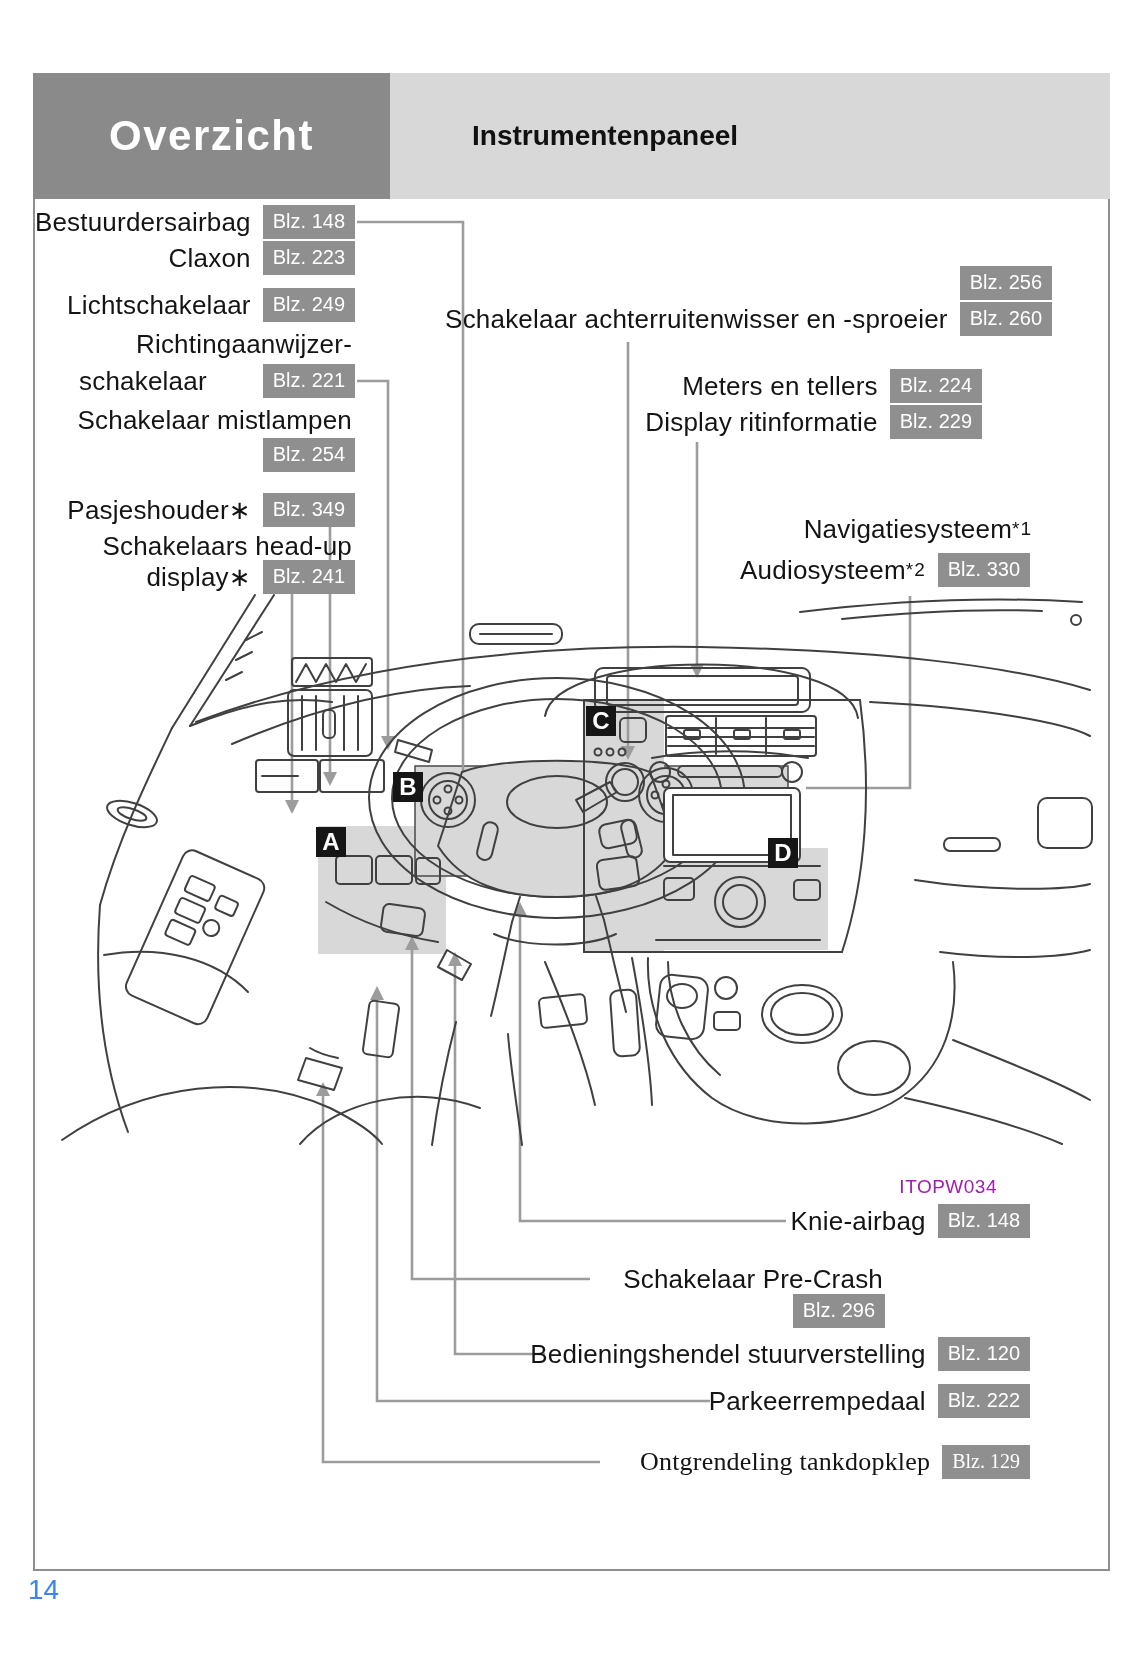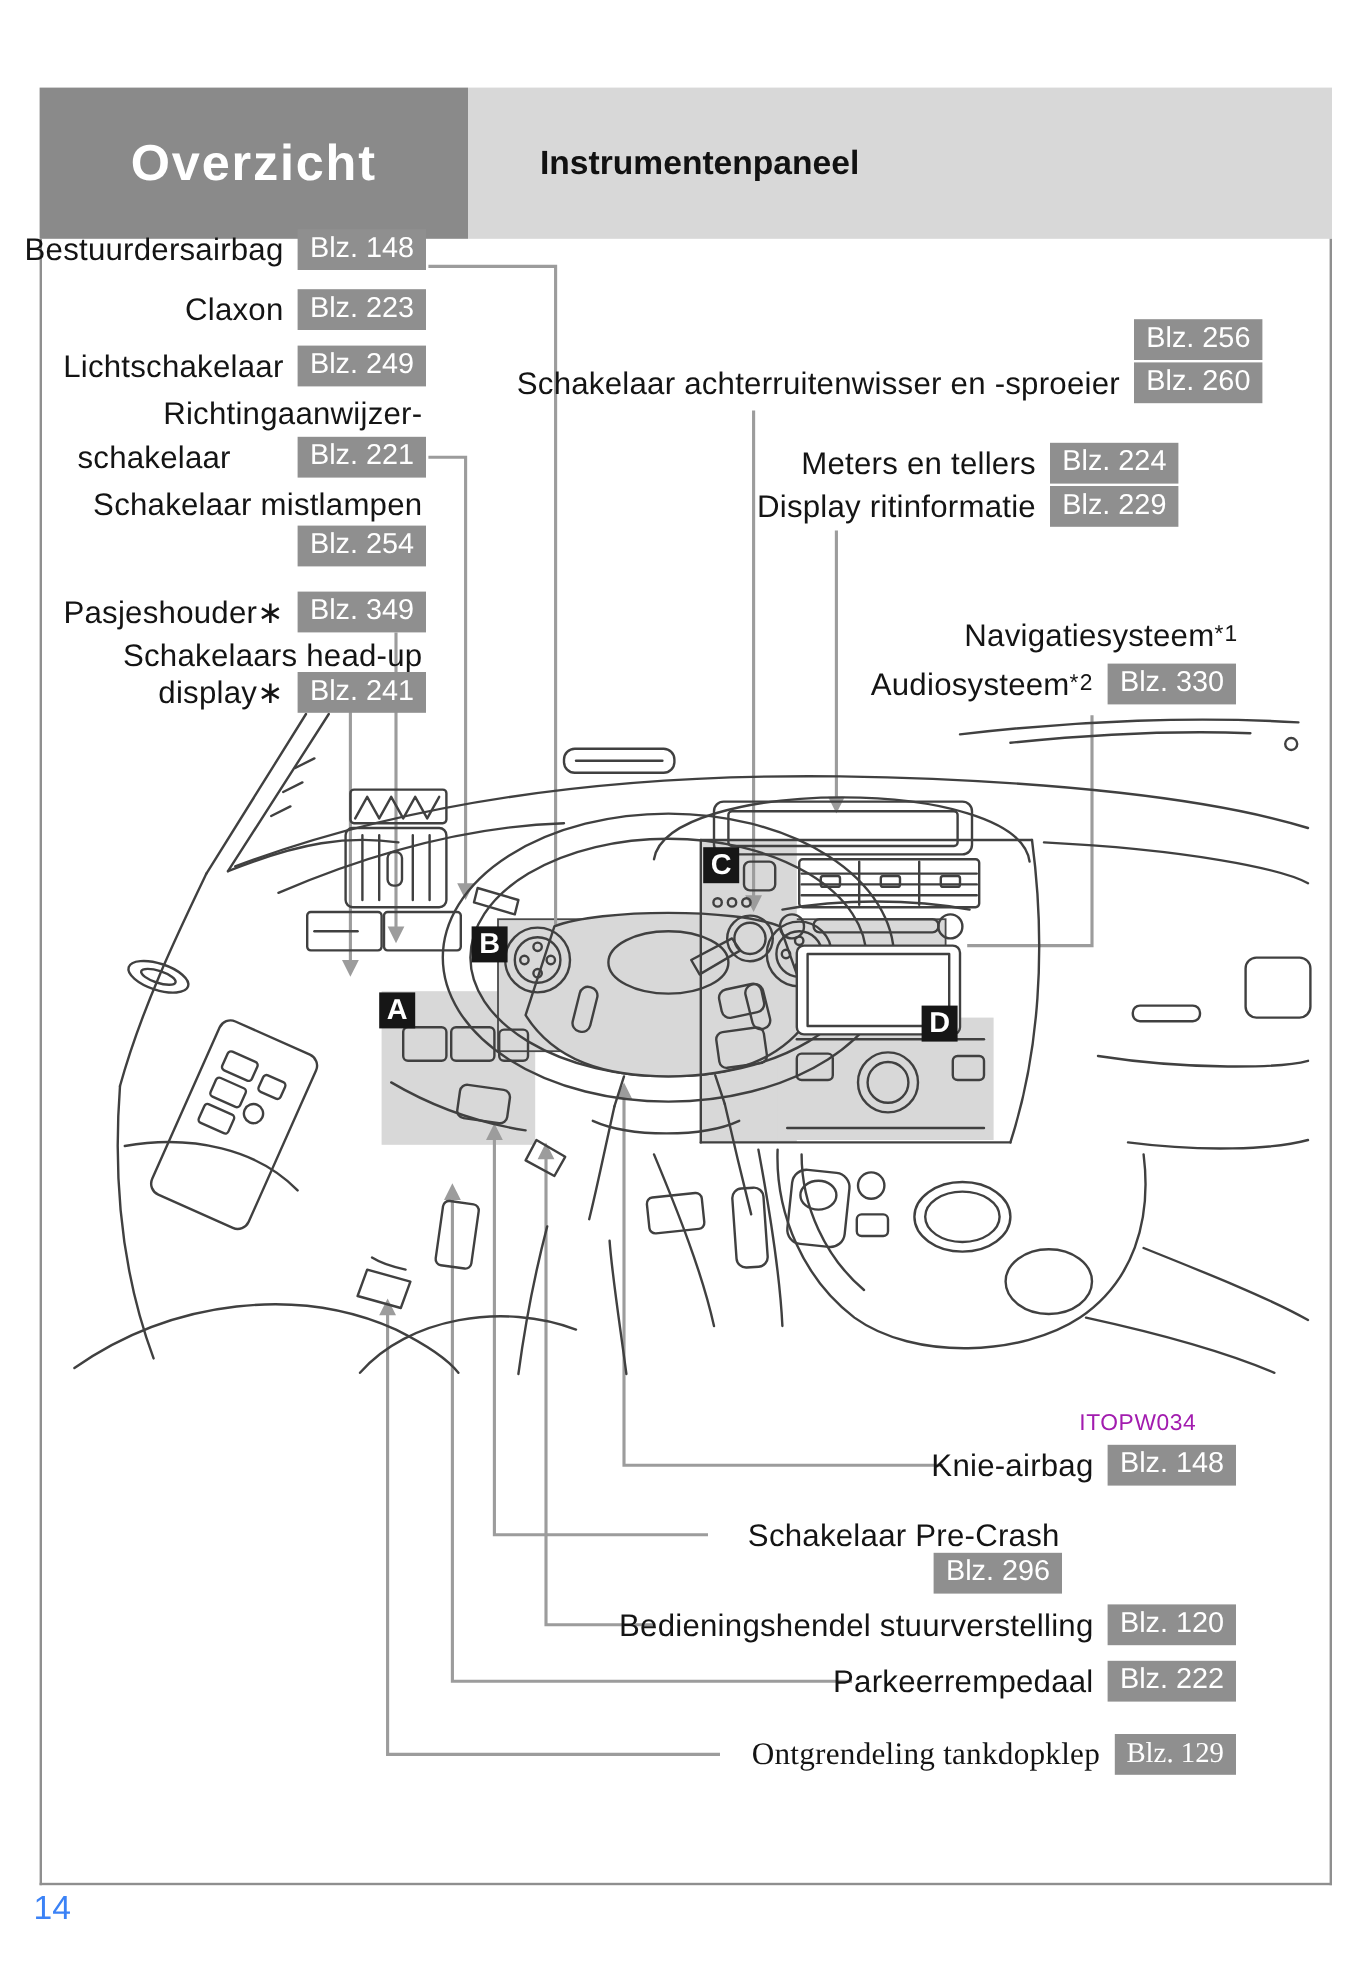--- a/index.html
+++ b/index.html
@@ -9,36 +9,36 @@
   }
   
   .hdr-dark{
     position:absolute;left:33px;top:73px;width:357px;height:126px;
     background:#8a8a8a;color:#ffffff;display:flex;align-items:center;justify-content:center;
     font-size:42px;font-weight:bold;letter-spacing:1.5px;
   }
   .hdr-light{
     position:absolute;left:390px;top:73px;width:720px;height:126px;
     background:#d8d8d8;color:#111111;display:flex;align-items:center;
-    font-size:28px;font-weight:bold;padding-left:60px;box-sizing:border-box;
+    font-size:28px;font-weight:bold;padding-left:82px;box-sizing:border-box;
   }
   
   .frame{
     position:absolute;left:33px;top:199px;width:1077px;height:1372px;
     border:2px solid #8f8f8f;border-top:none;box-sizing:border-box;background:transparent;
   }
   
   .row{
     position:absolute;display:flex;align-items:center;white-space:nowrap;
     font-size:26px;height:34px;color:#141414;
   }
   .row .lbl{letter-spacing:0.2px;}
   .badge{
     display:inline-block;background:#8f8f8f;color:#ffffff;
-    font-size:24px;line-height:30px;padding:1px 10px 3px 10px;margin-left:12px;
+    font-size:20px;line-height:30px;padding:1px 10px 3px 10px;margin-left:12px;
   }
   .badge.solo{margin-left:0;}
   .sup{font-size:19px;vertical-align:10px;letter-spacing:1px;}
   .figcode{position:absolute;font-size:19px;color:#a21caf;letter-spacing:0.5px;}
   .pagenum{position:absolute;left:28px;top:1574px;font-size:28px;color:#3b82f6;}
   
   .marker{
     position:absolute;width:30px;height:30px;background:#161616;color:#ffffff;
     font-weight:bold;font-size:24px;display:flex;align-items:center;justify-content:center;
   }
@@ -234,21 +234,21 @@
 <div class="marker" style="left:393px;top:772px;">
   <span>B</span>
 </div>
 <div class="marker" style="left:586px;top:706px;">
   <span>C</span>
 </div>
 <div class="marker" style="left:768px;top:838px;">
   <span>D</span>
 </div>
 
-<div class="row" style="top:191px;right:787px;">
+<div class="row" style="top:205px;right:787px;">
   <span class="lbl">Bestuurdersairbag</span>
   <span class="badge">Blz. 148</span>
 </div>
 <div class="row" style="top:241px;right:787px;">
   <span class="lbl">Claxon</span>
   <span class="badge">Blz. 223</span>
 </div>
 <div class="row" style="top:288px;right:787px;">
   <span class="lbl">Lichtschakelaar</span>
   <span class="badge">Blz. 249</span>

